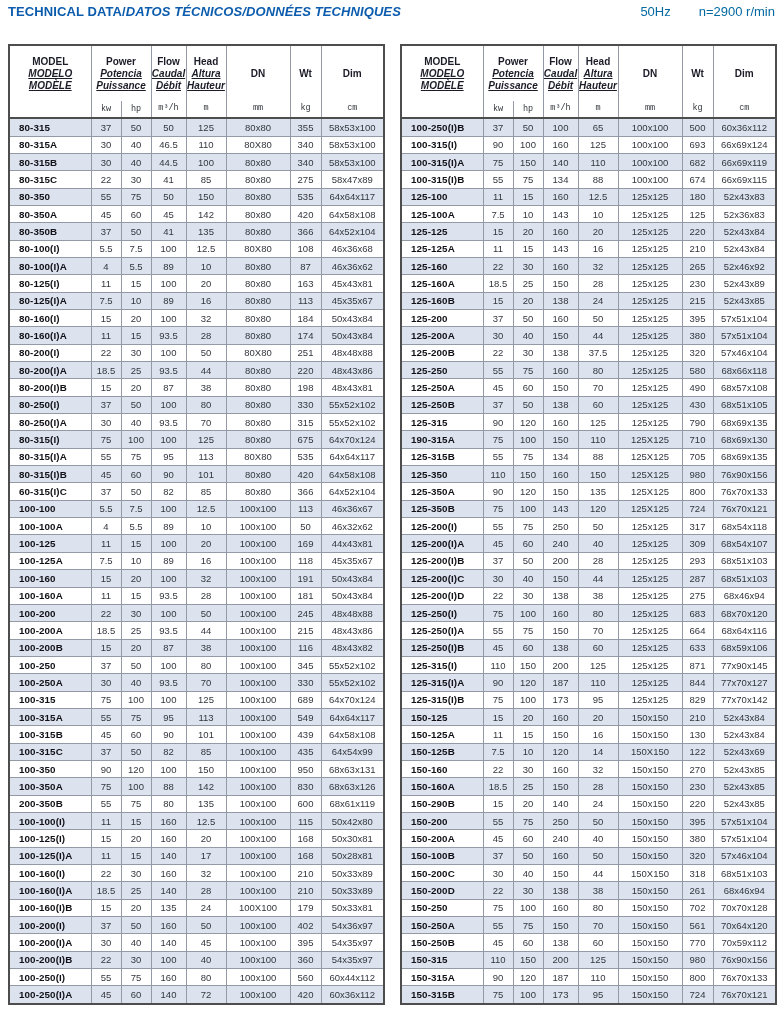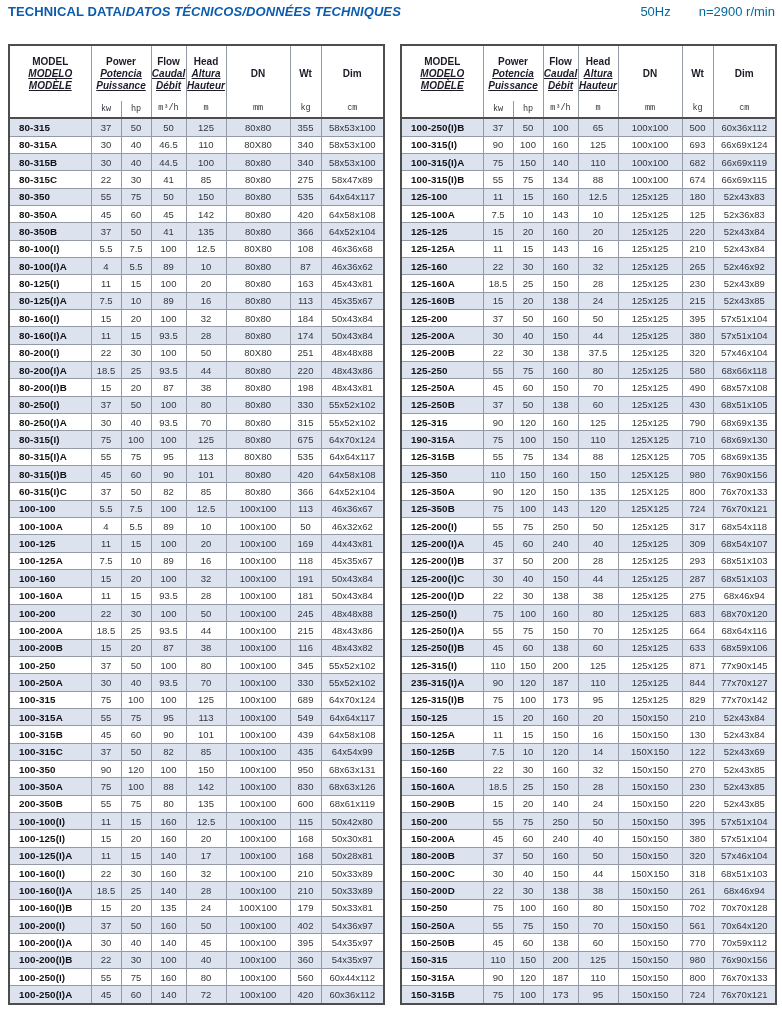--- a/index.html
+++ b/index.html
@@ -1100,21 +1100,21 @@
           <td class="model">125-315(I)</td>
           <td class="val">110</td>
           <td class="val">150</td>
           <td class="val">200</td>
           <td class="val">125</td>
           <td class="val">125x125</td>
           <td class="val">871</td>
           <td class="val">77x90x145</td>
         </tr>
         <tr>
-          <td class="model">235-315(I)A</td>
+          <td class="model">125-315(I)A</td>
           <td class="val">90</td>
           <td class="val">120</td>
           <td class="val">187</td>
           <td class="val">110</td>
           <td class="val">125x125</td>
           <td class="val">844</td>
           <td class="val">77x70x127</td>
         </tr>
         <tr>
           <td class="model">125-315(I)B</td>
@@ -1200,21 +1200,21 @@
           <td class="model">150-200A</td>
           <td class="val">45</td>
           <td class="val">60</td>
           <td class="val">240</td>
           <td class="val">40</td>
           <td class="val">150x150</td>
           <td class="val">380</td>
           <td class="val">57x51x104</td>
         </tr>
         <tr>
-          <td class="model">180-200B</td>
+          <td class="model">150-100B</td>
           <td class="val">37</td>
           <td class="val">50</td>
           <td class="val">160</td>
           <td class="val">50</td>
           <td class="val">150x150</td>
           <td class="val">320</td>
           <td class="val">57x46x104</td>
         </tr>
         <tr>
           <td class="model">150-200C</td>

